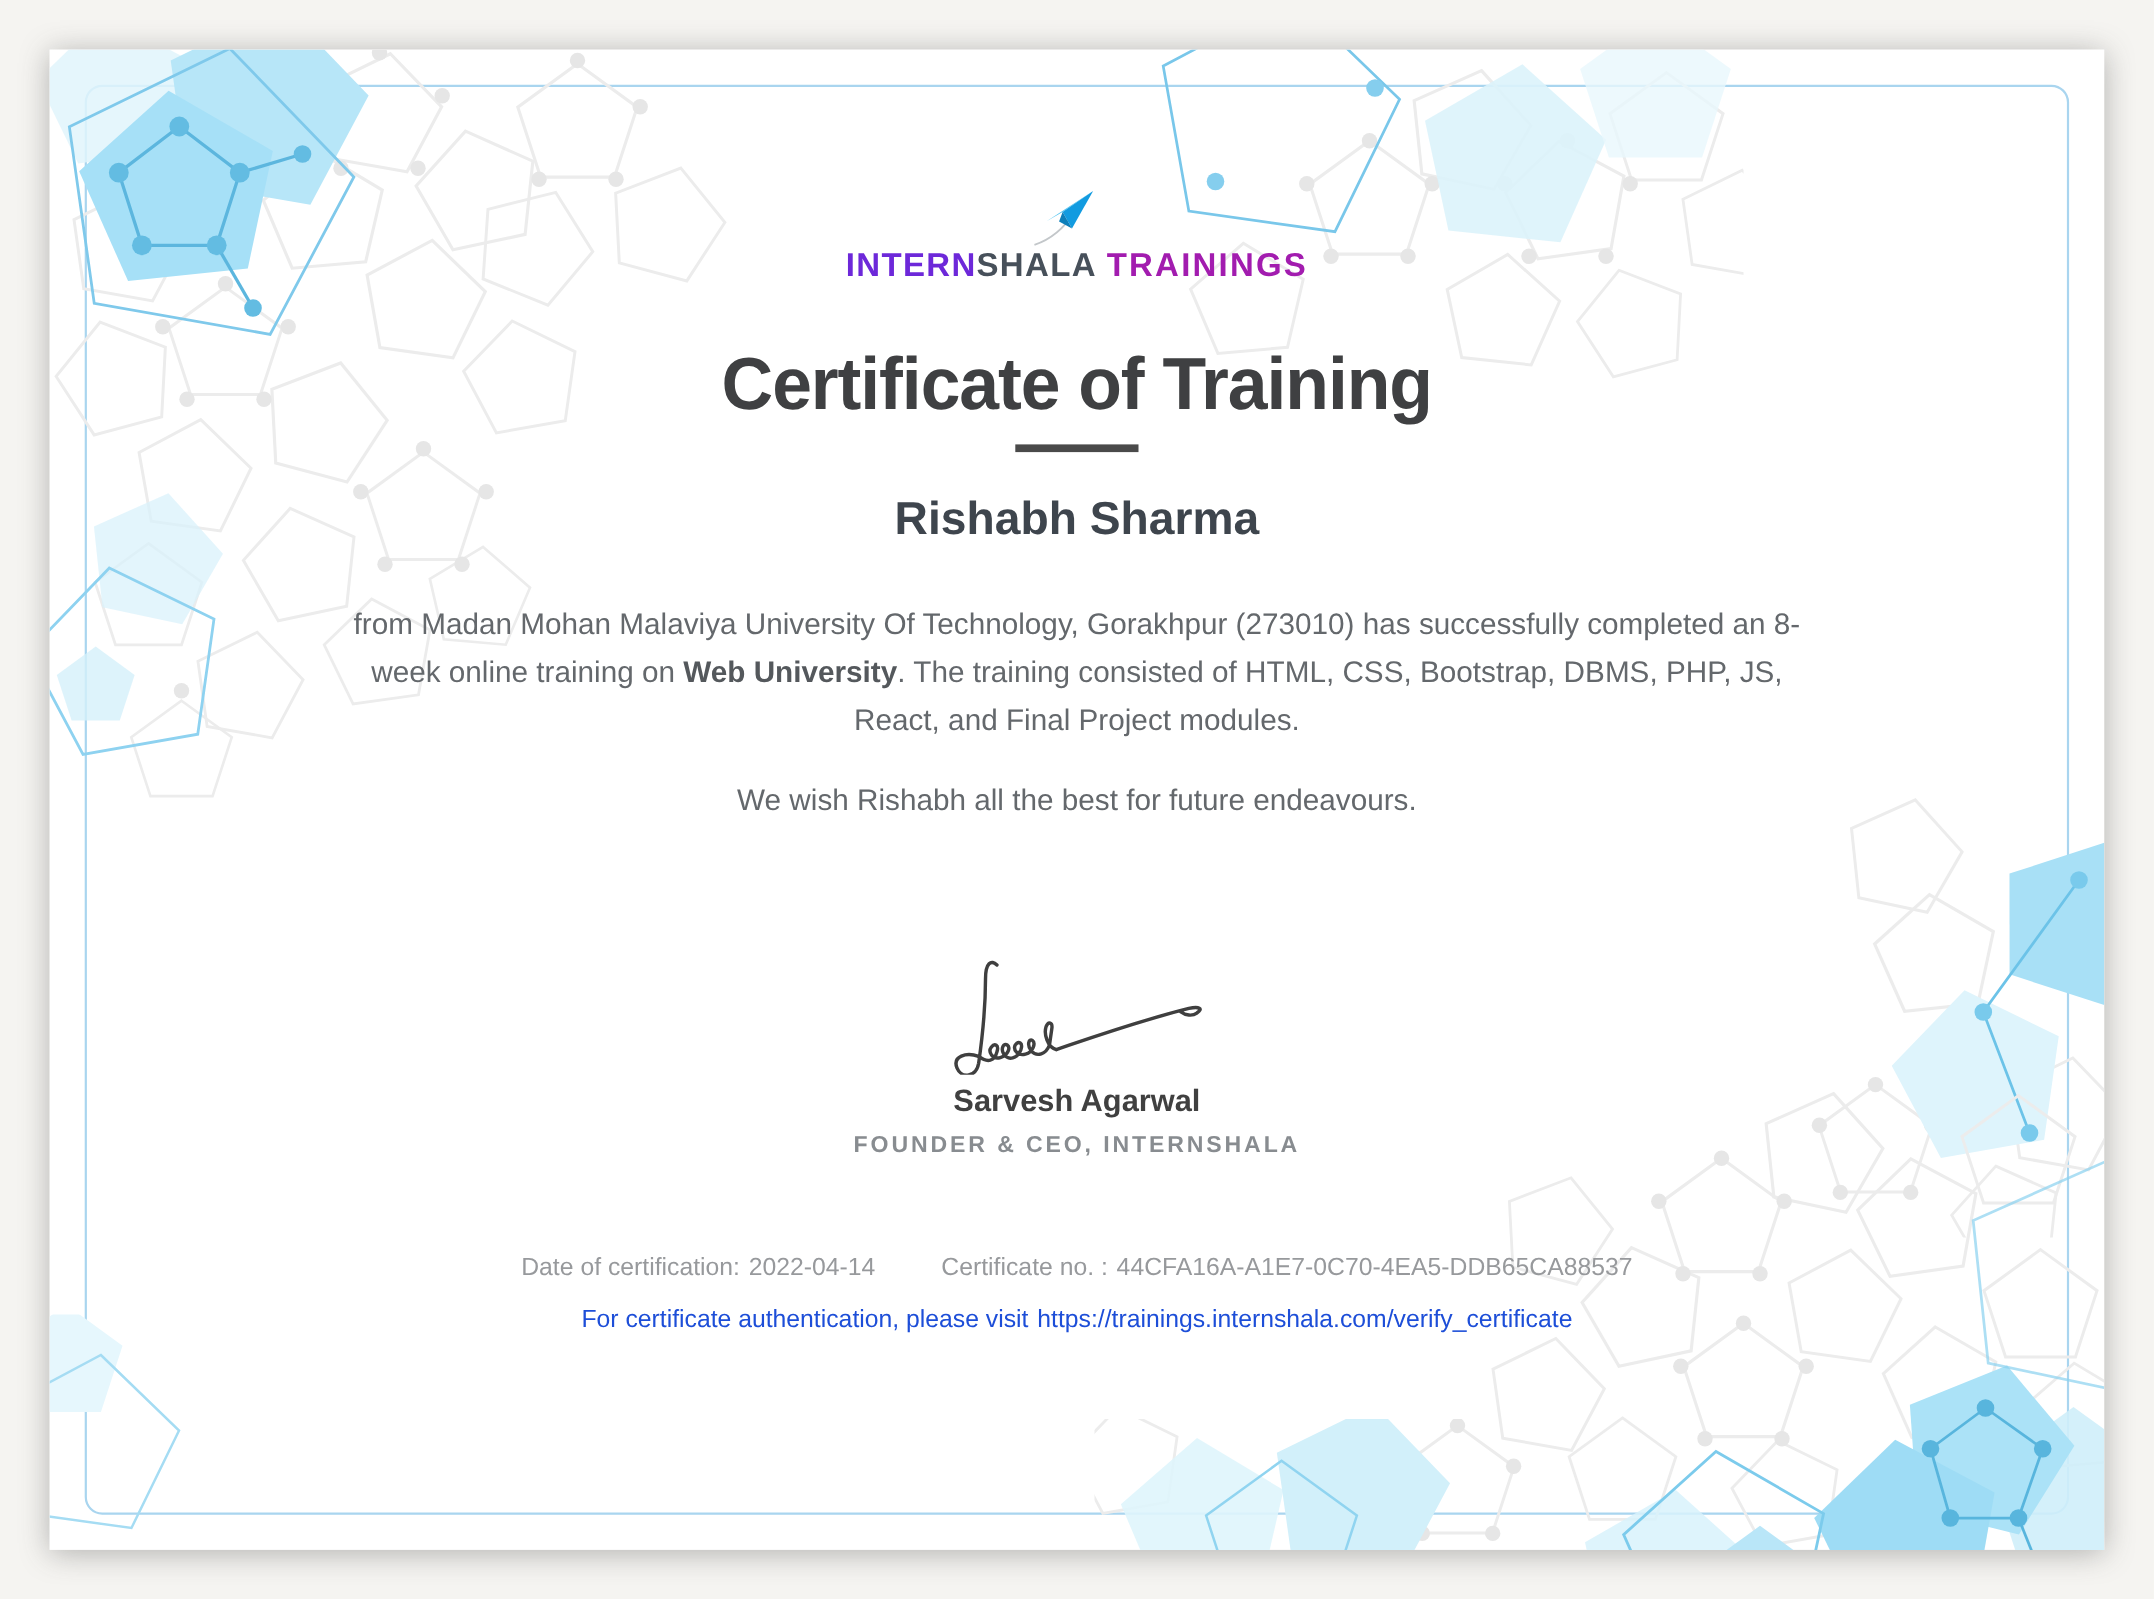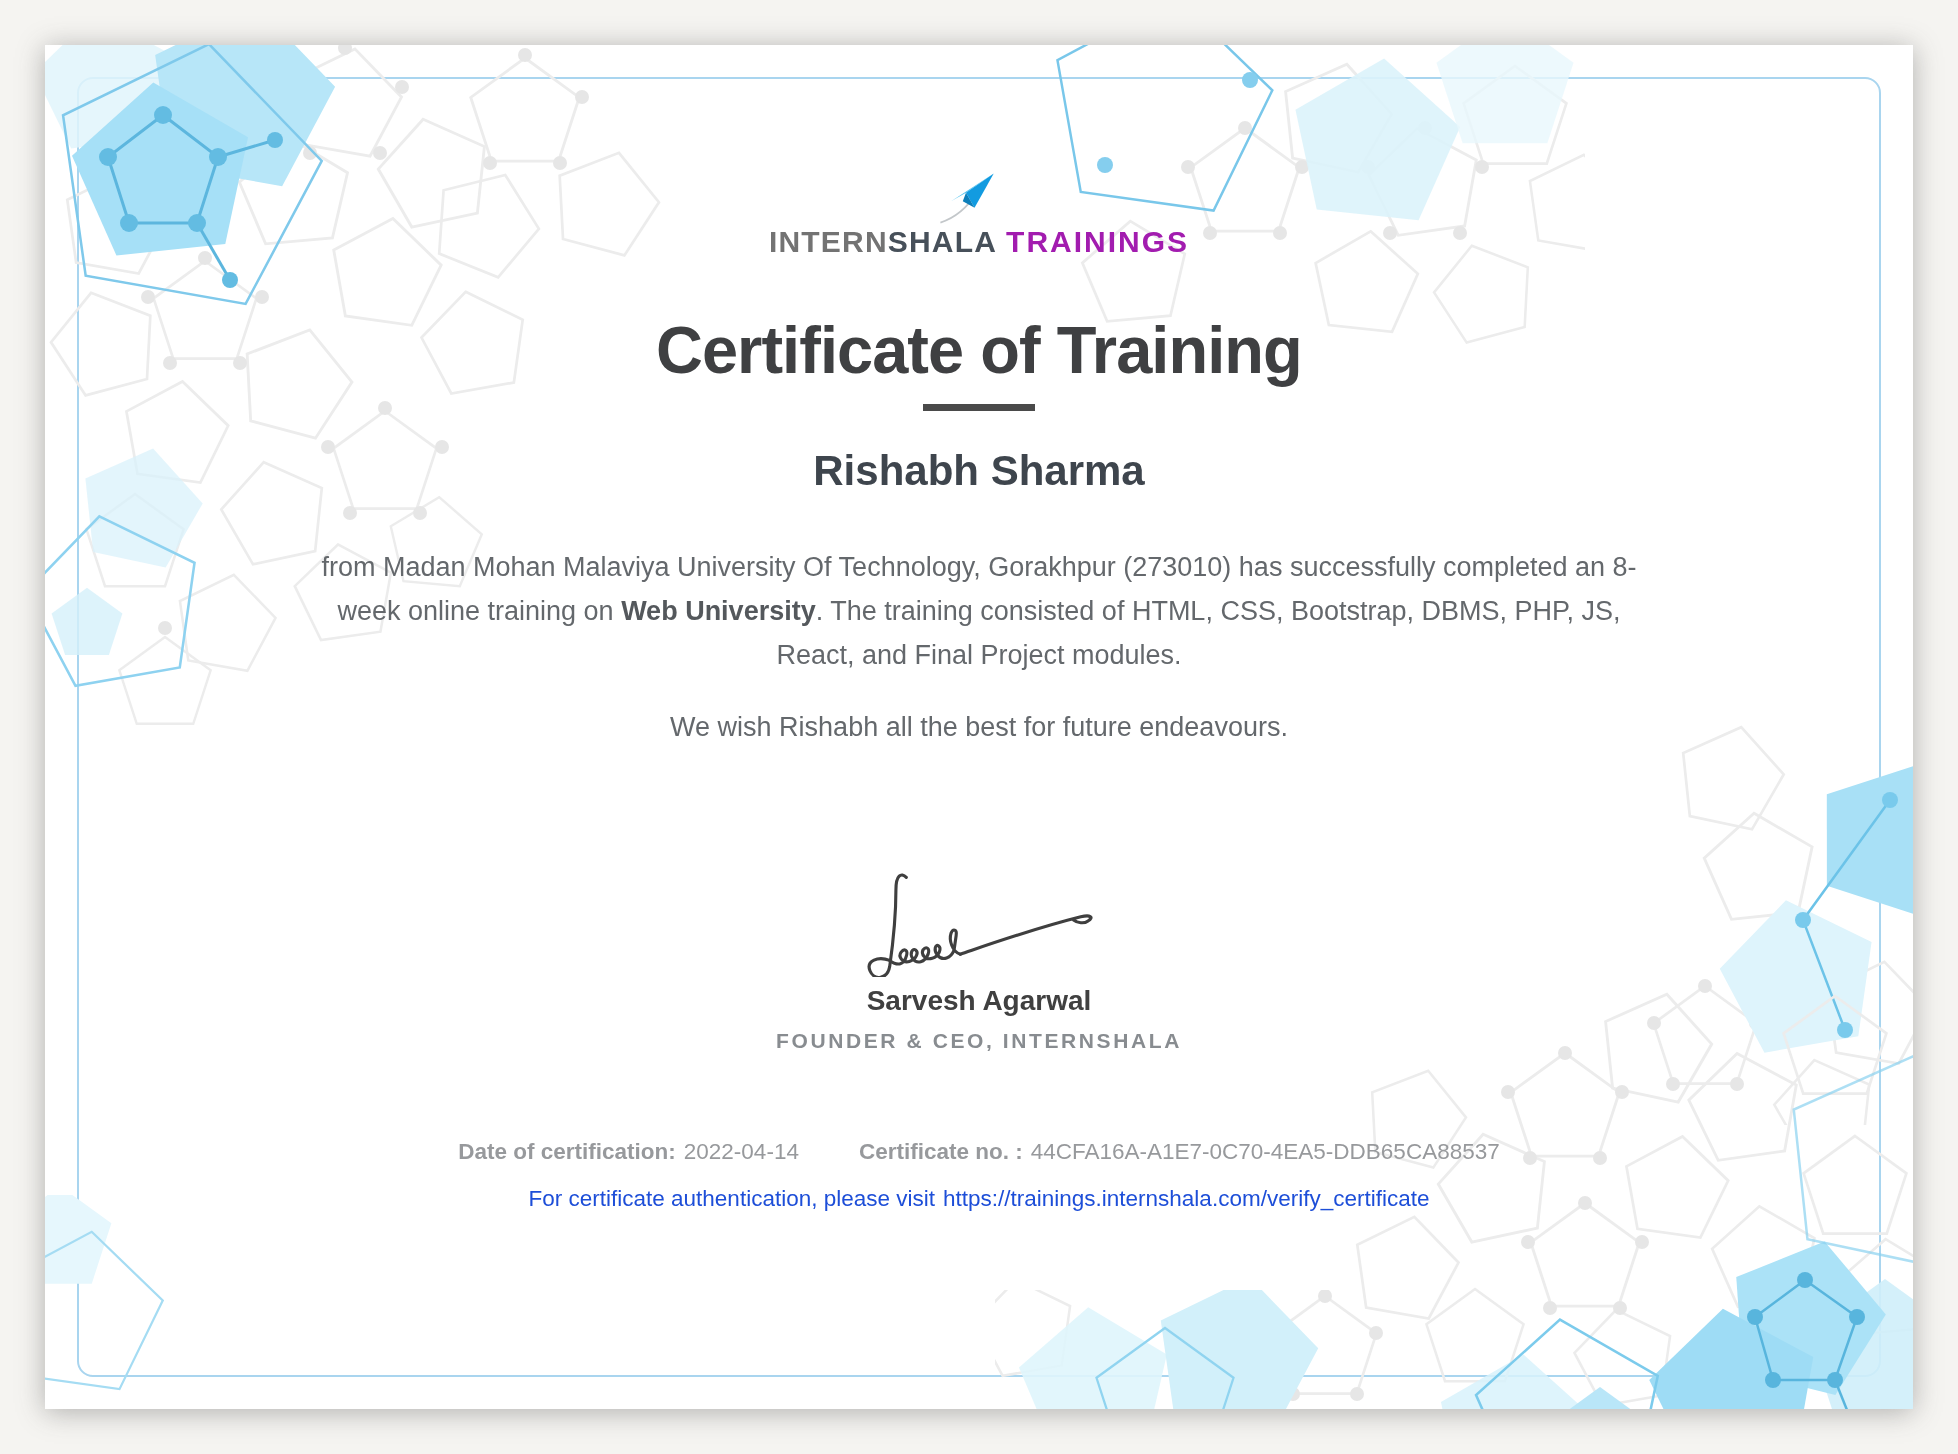--- a/index.html
+++ b/index.html
@@ -13,42 +13,42 @@
   .deco { position:absolute; z-index:2; pointer-events:none; }
   .inner-border { position:absolute; left:32px; top:32px; right:32px; bottom:32px;
            border:2px solid #a9d5ef; border-radius:16px; z-index:1; }
 
   .content { position:absolute; inset:0; z-index:5; display:flex; flex-direction:column;
            align-items:center; text-align:center; }
 
   .logo { margin-top:124px; display:flex; flex-direction:column; align-items:center; }
   .logo-plane { width:64px; height:56px; margin-left:-26px; }
   .logo-text { font-size:30px; font-weight:700; letter-spacing:1.2px; margin-top:0px; white-space:nowrap; }
-  .logo-intern    { color:#737373;margin-top:17px; }
+  .logo-intern    { color:#6d28d9;margin-top:17px; }
   .logo-shala     { color:#47505a; }
   .logo-trainings { color:#a21caf; font-weight:700; letter-spacing:2px; margin-left:9px; }
 
   .title { margin-top:54px; font-size:67px; font-weight:800; color:#3f4042;
            letter-spacing:-1px; transform:scaleX(.97); line-height:1.1; }
   .divider { width:112px; height:7px; background:#4a4a4a; margin-top:17px; }
 
   .recipient { margin-top:36px; font-size:42px; font-weight:700; color:#3e454d; }
 
   .paragraph { margin-top:50px; font-size:27px; color:#64686c; line-height:44px; }
   .paragraph .pline { white-space:nowrap; }
   .paragraph b { color:#54585c; font-weight:700; }
   .wish { margin-top:28px; font-size:27px; color:#64686c; line-height:44px; }
 
   .signature-svg { margin-top:120px; width:272px; height:108px; }
   .sig-name { margin-top:8px; font-size:28px; font-weight:600; color:#404040; }
   .sig-role { margin-top:12px; font-size:21px; font-weight:600; color:#888c90; letter-spacing:2.6px; }
 
   .footer-line1 { margin-top:86px; font-size:22.5px; color:#97999c; display:flex; gap:60px; }
   .footer-line1 .pair { display:flex; }
-  .footer-line1 .lbl { margin-right:8px;font-weight:bold; }
+  .footer-line1 .lbl { margin-right:8px; }
   .footer-line2 { margin-top:21px; font-size:22.5px; color:#1d4ed8; display:flex; }
   .footer-line2 .lbl { margin-right:8px; }
 </style>
 </head>
 <body>
 
 <div class="stage">
   <div class="page">
 
     <svg class="deco" style="left:0;top:0" width="640" height="720" viewBox="0 0 640 720">

